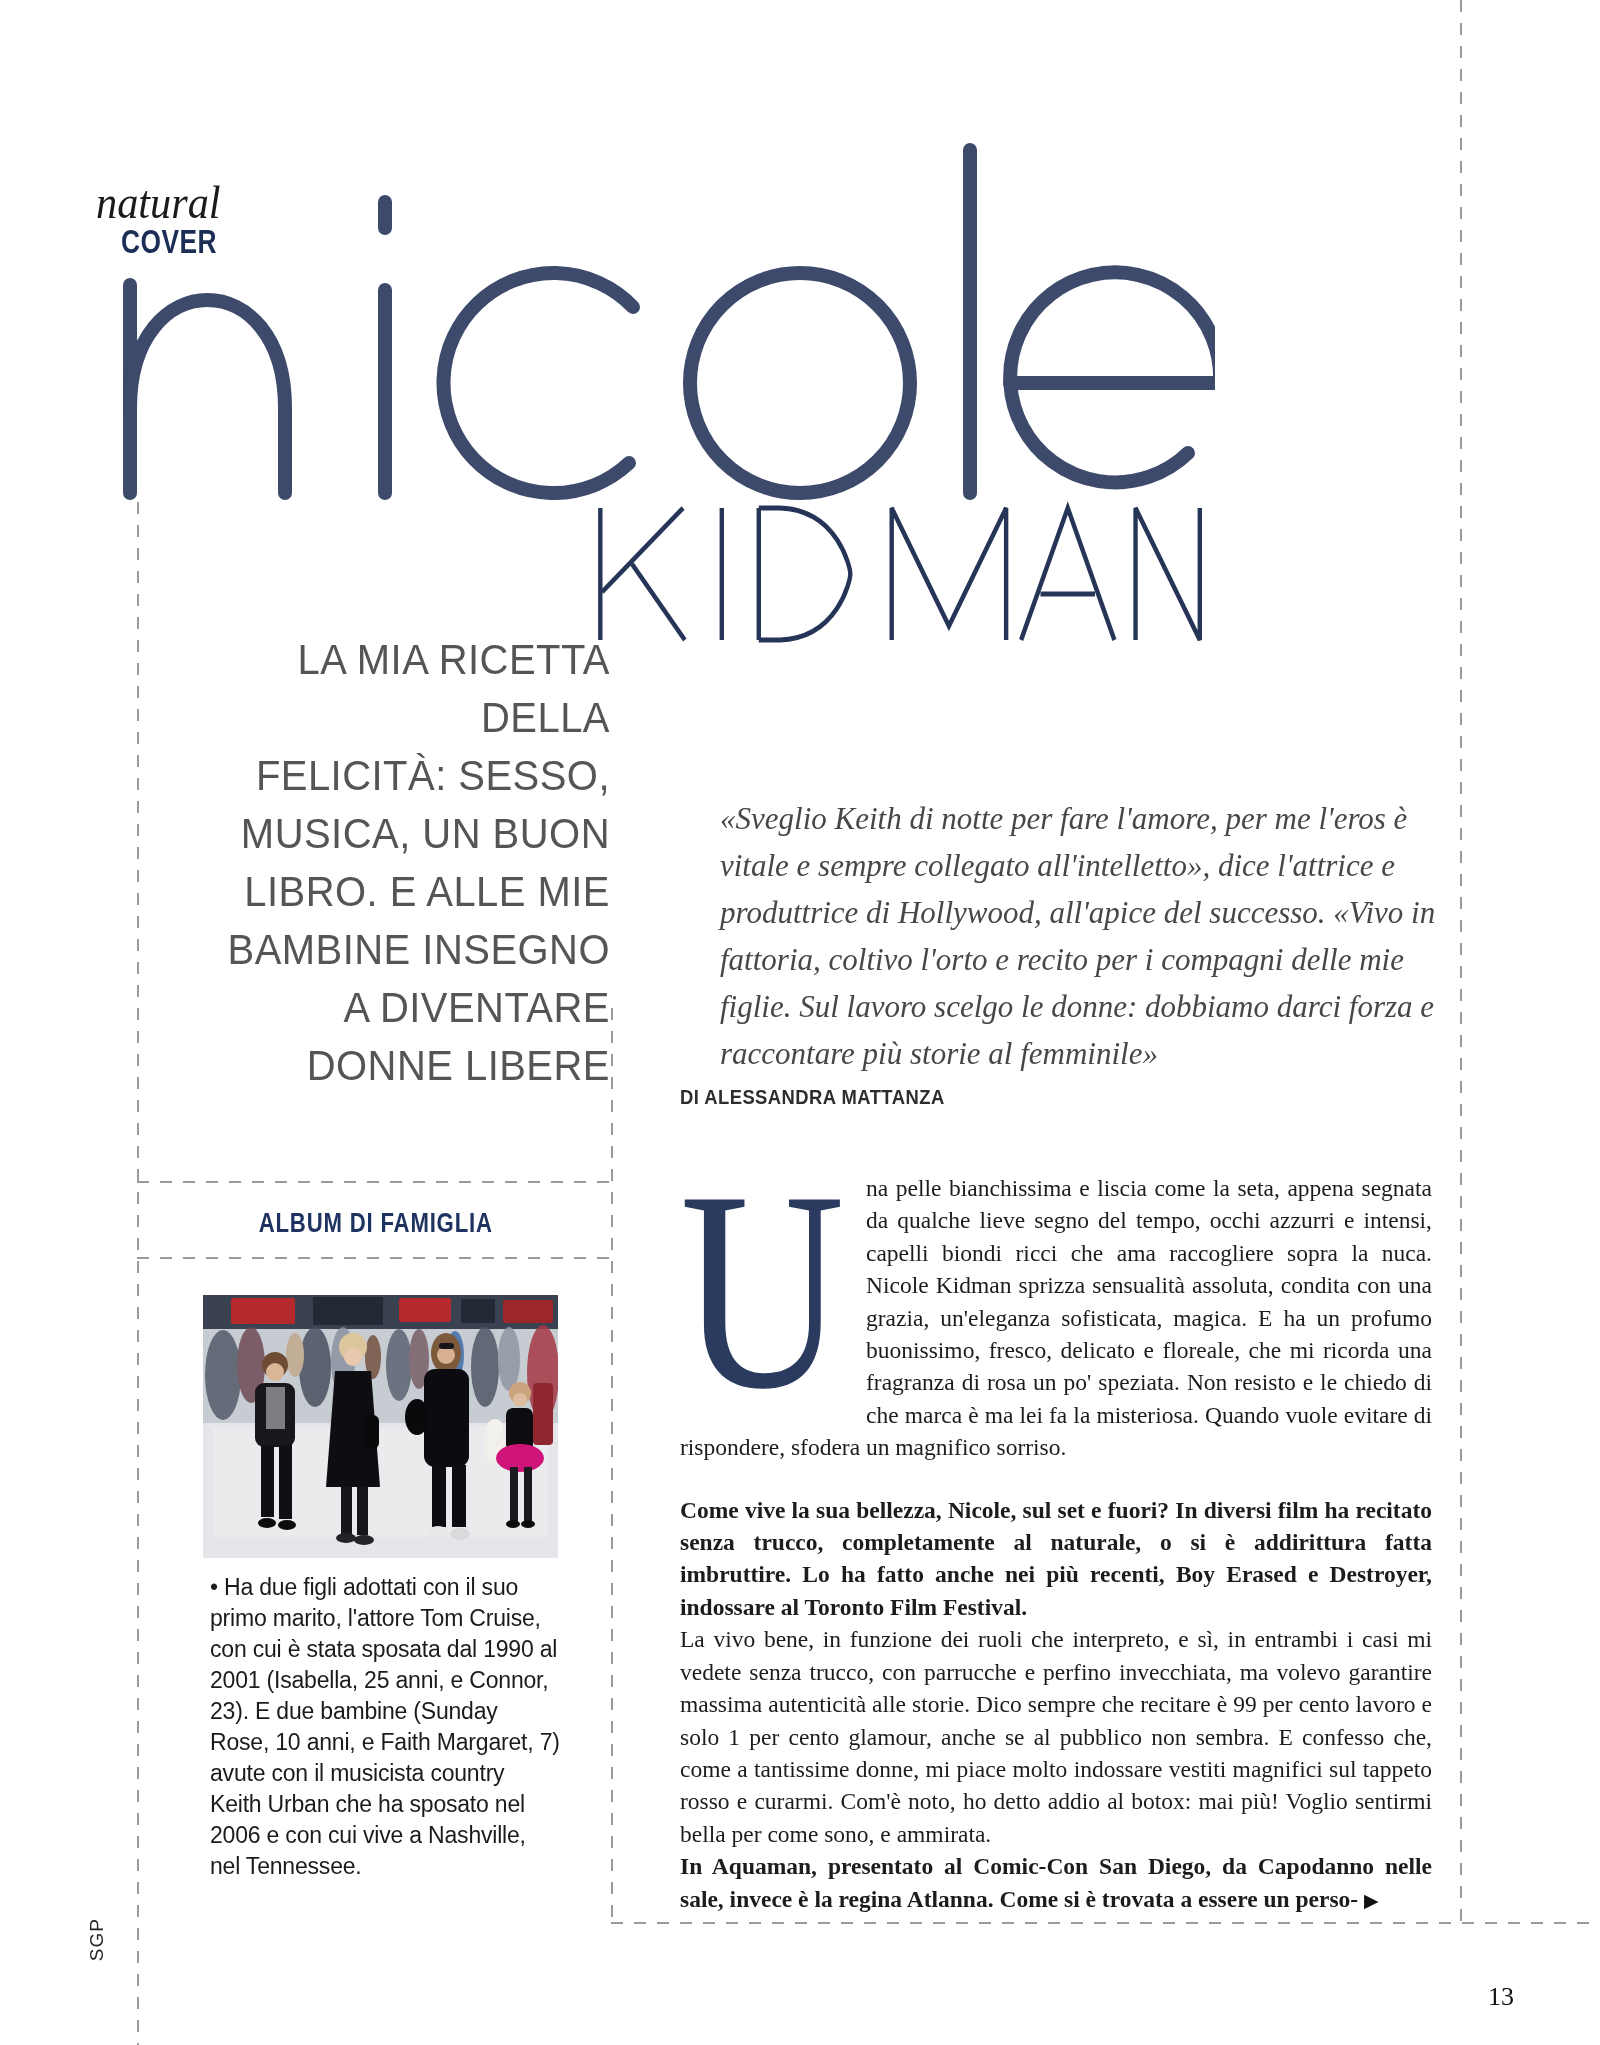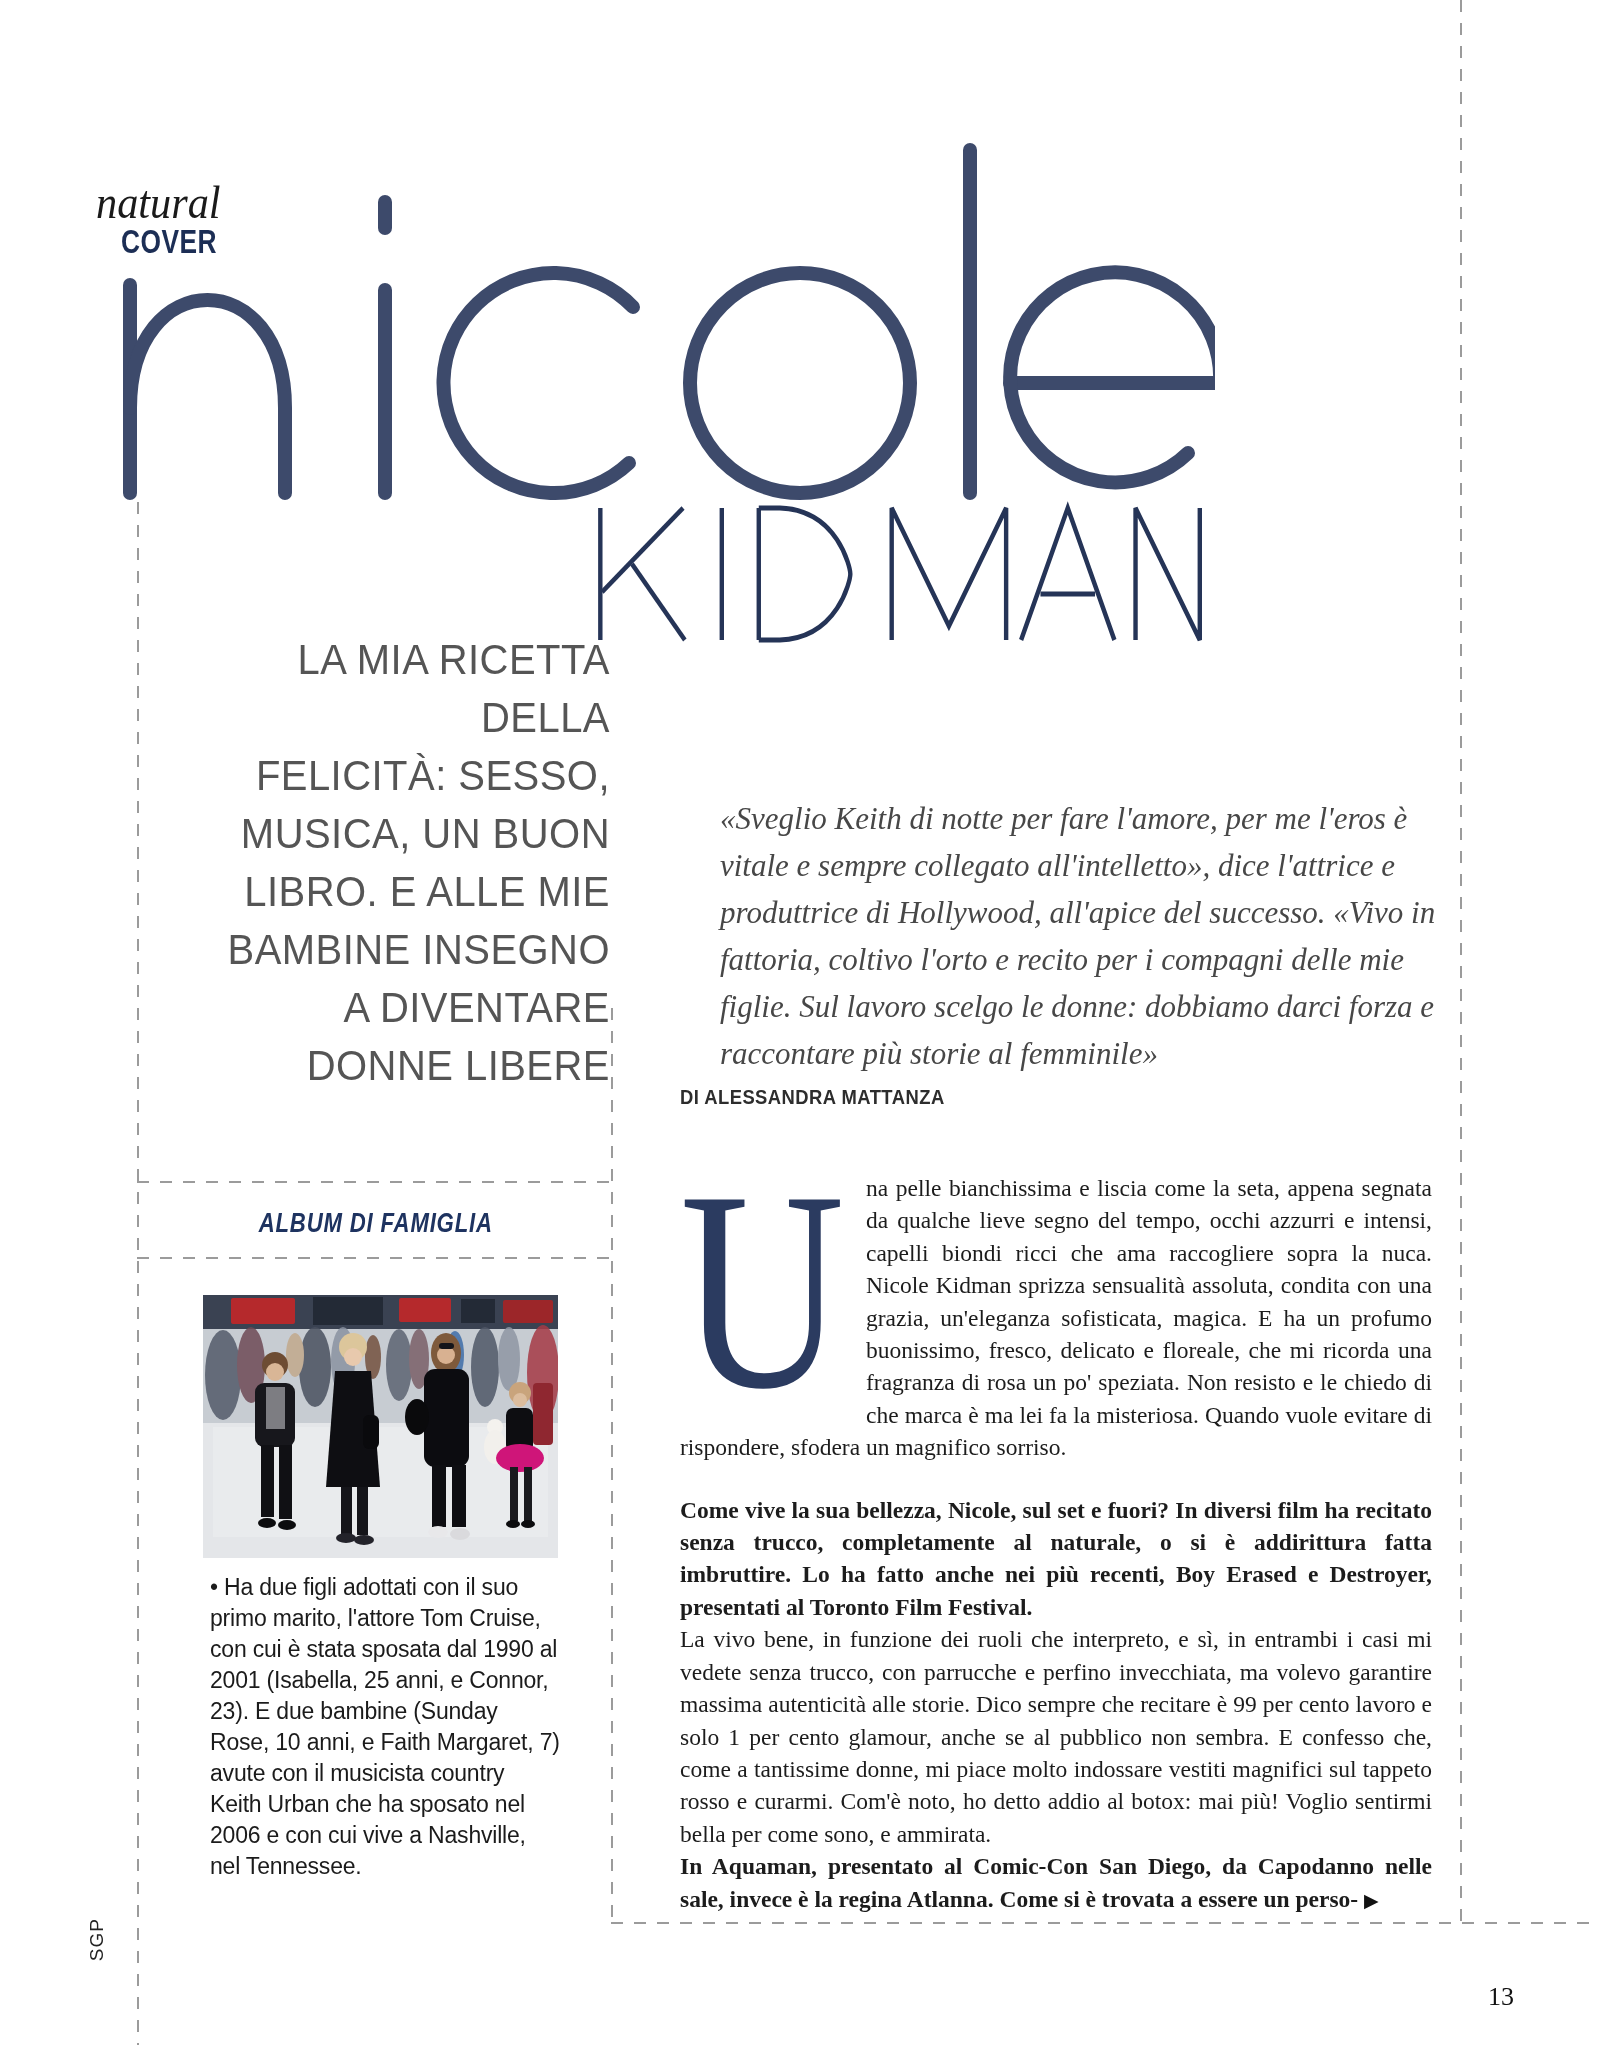--- a/index.html
+++ b/index.html
@@ -56,21 +56,21 @@
   }
   .dropcap-box span{
     display:inline-block;font-family:"Liberation Serif",serif;
     font-size:285px;line-height:228px;color:#2b3b60;
     transform:scaleX(0.8);transform-origin:left top;
   }
   .cont-arrow{font-family:"DejaVu Sans",sans-serif;font-size:19px;color:#111;}
   
   .album-box{
     position:absolute;left:140px;top:1196px;width:472px;height:54px;
-    display:flex;align-items:center;justify-content:center;font-style:italic;
+    display:flex;align-items:center;justify-content:center;
   }
   .album-box span{
     font-weight:bold;font-size:27px;color:#1e3360;letter-spacing:1px;
     transform:scaleX(0.82);transform-origin:center;white-space:nowrap;
   }
   .photo{
     position:absolute;left:203px;top:1295px;width:355px;height:263px;display:block;
   }
   .caption{
     position:absolute;left:210px;top:1572px;width:352px;
@@ -140,21 +140,21 @@
 </div>
 
 <div class="intro-quote">«Sveglio Keith di notte per fare l'amore, per me l'eros è vitale e sempre collegato all'intelletto», dice l'attrice e produttrice di Hollywood, all'apice del successo. «Vivo in fattoria, coltivo l'orto e recito per i compagni delle mie figlie. Sul lavoro scelgo le donne: dobbiamo darci forza e raccontare più storie al femminile»</div>
 
 <div class="byline">DI ALESSANDRA MATTANZA</div>
 
 <div class="article">
   <p>
     <span class="dropcap-box"><span>U</span></span><span>na pelle bianchissima e liscia come la seta, appena segnata da qualche lieve segno del tempo, occhi azzurri e intensi, capelli biondi ricci che ama raccogliere sopra la nuca. Nicole Kidman sprizza sensualità assoluta, condita con una grazia, un'eleganza sofisticata, magica. E ha un profumo buonissimo, fresco, delicato e floreale, che mi ricorda una fragranza di rosa un po' speziata. Non resisto e le chiedo di che marca è ma lei fa la misteriosa. Quando vuole evitare di rispondere, sfodera un magnifico sorriso.</span>
   </p>
-  <p class="gap"><b>Come vive la sua bellezza, Nicole, sul set e fuori? In diversi film ha recitato senza trucco, completamente al naturale, o si è addirittura fatta imbruttire. Lo ha fatto anche nei più recenti, </b><span class="bi">Boy Erased</span><b> e </b><span class="bi">Destroyer,</span><b> presentati al Toronto Film Festival.</b></p>
+  <p class="gap"><b>Come vive la sua bellezza, Nicole, sul set e fuori? In diversi film ha recitato senza trucco, completamente al naturale, o si è addirittura fatta imbruttire. Lo ha fatto anche nei più recenti, </b><span class="bi">Boy Erased</span><b> e </b><span class="bi">Destroyer,</span><b> indossare al Toronto Film Festival.</b></p>
   <p>La vivo bene, in funzione dei ruoli che interpreto, e sì, in entrambi i casi mi vedete senza trucco, con parrucche e perfino invecchiata, ma volevo garantire massima autenticità alle storie. Dico sempre che recitare è 99 per cento lavoro e solo 1 per cento glamour, anche se al pubblico non sembra. E confesso che, come a tantissime donne, mi piace molto indossare vestiti magnifici sul tappeto rosso e curarmi. Com'è noto, ho detto addio al botox: mai più! Voglio sentirmi bella per come sono, e ammirata.</p>
   <p><b>In </b><span class="bi">Aquaman</span><b>, presentato al Comic-Con San Diego, da Capodanno nelle sale, invece è la regina Atlanna. Come si è trovata a essere un perso- </b><span class="cont-arrow">▶</span></p>
 </div>
 
 <div class="album-box">
   <span>ALBUM DI FAMIGLIA</span>
 </div>
 
 <svg class="photo" viewBox="0 0 355 263" role="img" aria-label="Nicole Kidman con Keith Urban e le figlie in aeroporto">
   <rect x="0" y="0" width="355" height="263" fill="#c7ccd2"></rect>

